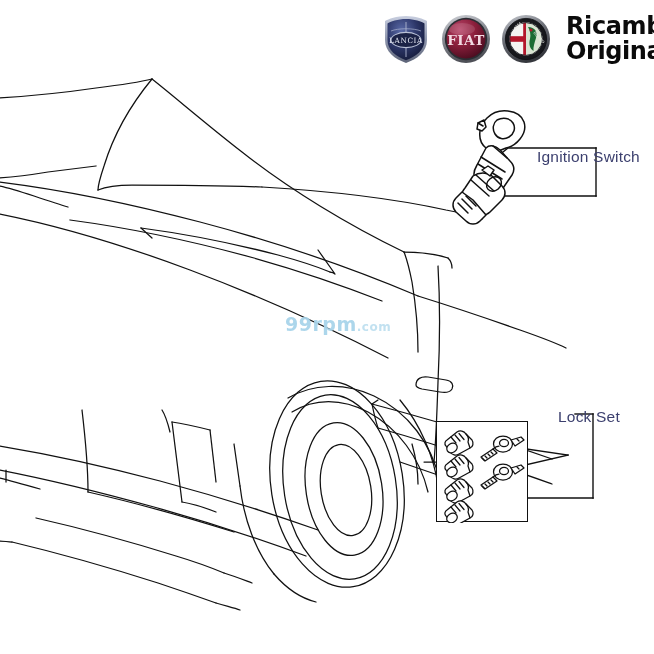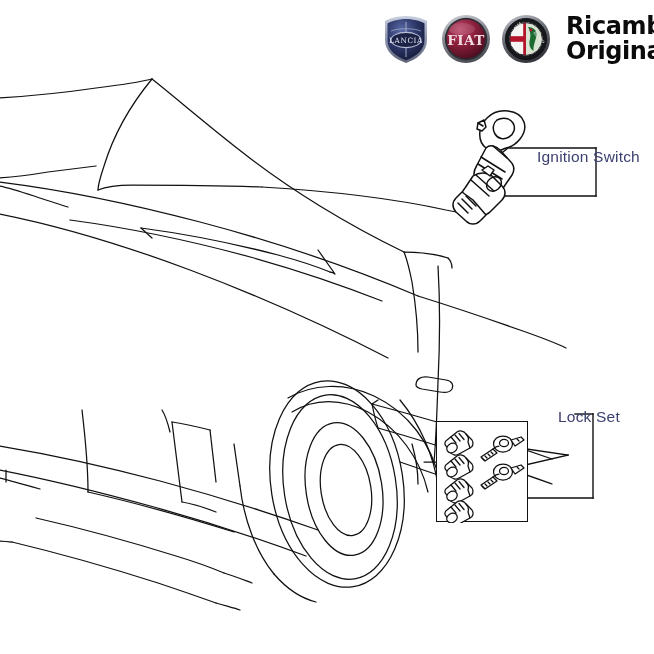--- a/index.html
+++ b/index.html
@@ -440,14 +440,17 @@
           </g>
         </g>
       </g>
     </svg>
   </div>
 
   <div class="callout-label" id="label-ignition-switch">Ignition Switch</div>
 
   <div class="callout-label" id="label-lock-set">Lock Set</div>
 
+  <div id="watermark">
+    <span>99</span><span>rpm</span><span class="dom">.com</span>
+  </div>
 
 </div>
 
 </body></html>

